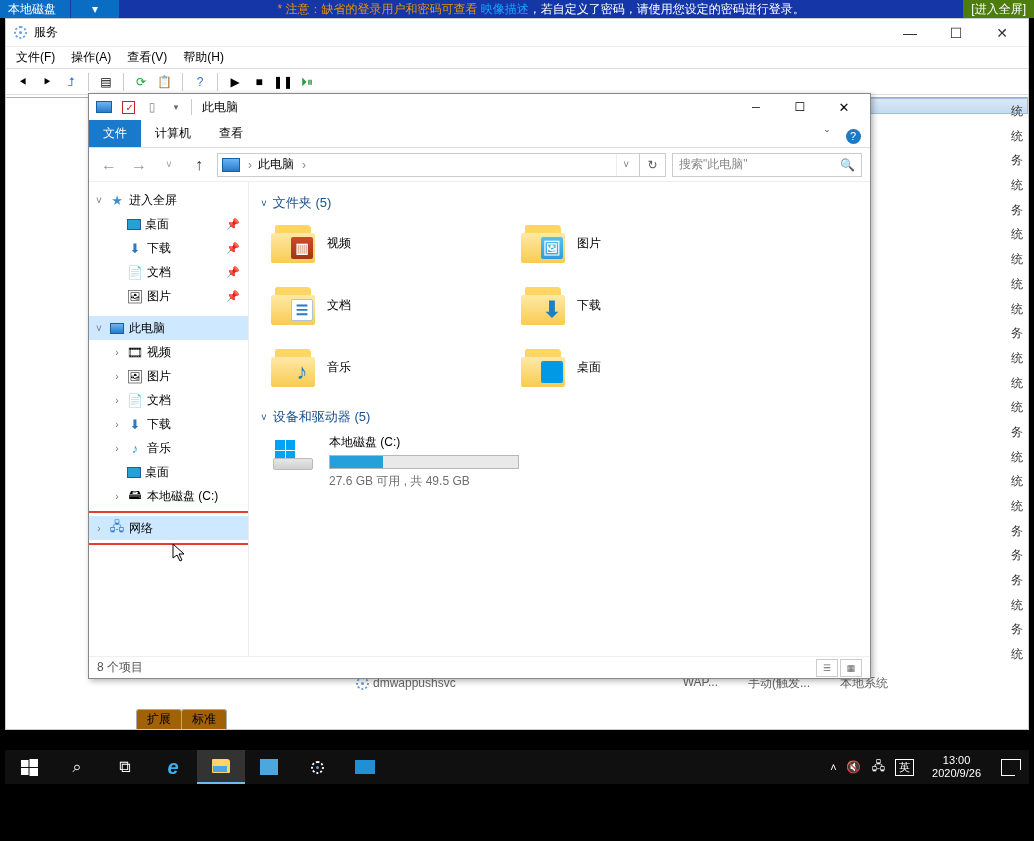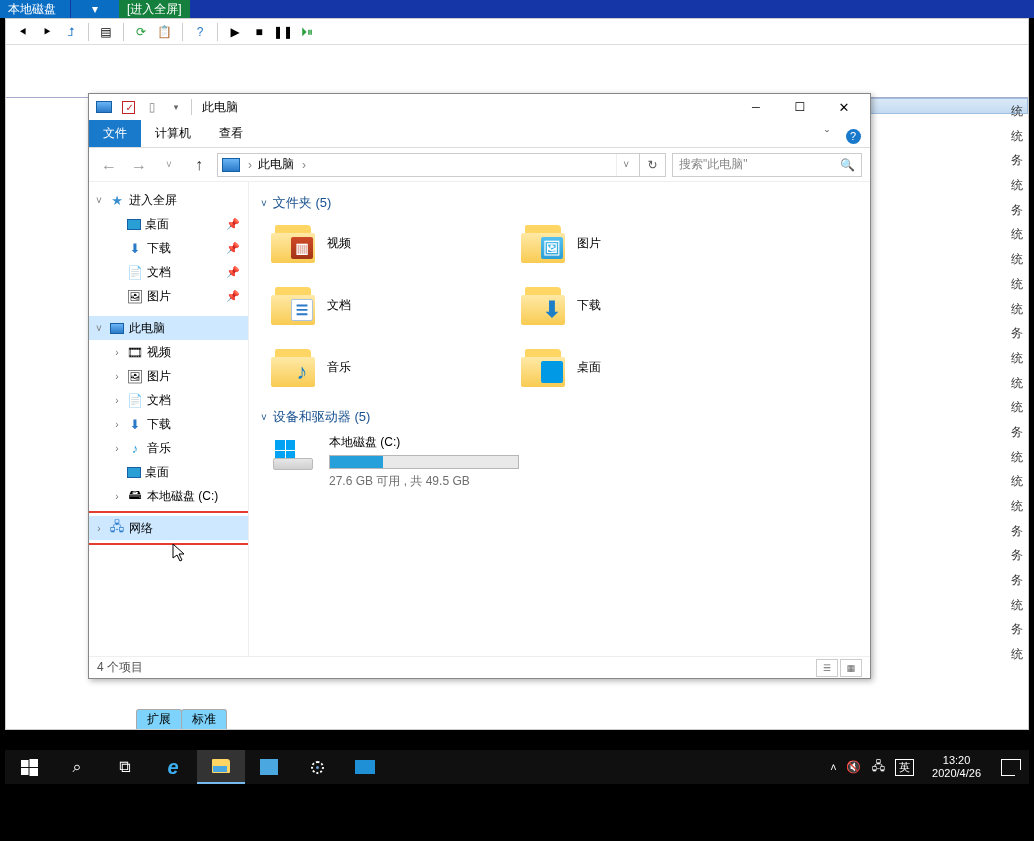--- a/index.html
+++ b/index.html
@@ -5,36 +5,36 @@
 * { margin: 0; padding: 0; box-sizing: border-box; font-family: "Microsoft YaHei", "Segoe UI", sans-serif; }
 body { width: 1034px; height: 841px; background: #000; overflow: hidden; font-size: 12px; color: #000; }
 
 
 .vmbar { height: 18px; background: #1436a7; color: #fff; display: flex; align-items: center; font-size: 12px; }
 .vmbar .btn-key { background: #0a6dc4; color: #fff; padding: 1px 8px; height: 100%; display:flex; align-items:center; width:70px; }
 .vmbar .drop { background: #0a6dc4; width: 48px; height:100%; display:flex; align-items:center; justify-content:center; margin-left:1px;}
 .vmbar .msg { flex: 1; text-align: center; color: #e79500; }
 .vmbar .msg .link { color: #1aa3ff; }
 .vmbar .msg .white { color: #fff; }
-.vmbar .fullscreen { color: #fff; padding: 0 8px; height:100%; display:flex; align-items:center; background:#15803d; }
+.vmbar .fullscreen { color: #fff; padding: 0 8px; height:100%; display:flex; align-items:center; background:#4d7c0f; }
 
 
 .services { position: absolute; left: 5px; top: 18px; right: 5px; height: 712px; background: #fff; border: 1px solid #ccc; }
 .svc-title { height: 28px; display:flex; align-items:center; padding: 0 6px; gap:6px; border-bottom: 1px solid #eee;}
 .svc-title .spacer { flex:1; }
 .winbtn { width:40px; height:24px; display:flex; align-items:center; justify-content:center; color:#333; font-size:14px;}
 .svc-menubar { height: 22px; display:flex; align-items:center; gap: 16px; padding: 0 10px; border-bottom: 1px solid #ddd;}
 .svc-toolbar { height: 26px; display:flex; align-items:center; gap: 2px; padding: 0 6px; border-bottom: 1px solid #ddd; }
 .tbtn { width:22px; height:22px; display:flex; align-items:center; justify-content:center; border:1px solid transparent; font-size:12px;}
 .tsep { width:1px; height:18px; background:#ccc; margin:0 4px;}
 .svc-body { position:absolute; left:0; right:0; top: 78px; bottom: 14px; display:flex; }
 .svc-left { width: 82px; border-right:1px solid #ddd; padding:4px 2px; display:flex; align-items:flex-start; gap:4px; background:#fff; border-top:1px solid #aac; }
 .svc-main { flex:1; background:#fff; position:relative; border-top:1px solid #aac;}
 .svc-tabs { position:absolute; left:130px; bottom:0; height:20px; display:flex; }
-.svc-tab { border:1px solid #aaa; border-bottom:none; padding:1px 10px; background:#7dd3fc; font-size:12px; margin-right:-1px; border-radius:3px 3px 0 0;}
+.svc-tab { border:1px solid #aaa; border-bottom:none; padding:1px 10px; background:#a16207; font-size:12px; margin-right:-1px; border-radius:3px 3px 0 0;}
 .svc-list { position:absolute; right:5px; top:4px; width:130px; font-size:12px; color:#333; line-height:18px;}
 .svc-bottom-row { position:absolute; left:350px; right:140px; bottom:24px; height:16px; display:flex; gap:30px; color:#666; font-size:12px;}
 
 
 .explorer { position:absolute; left:88px; top:93px; width:783px; height:586px; background:#fff; border:1px solid #888; box-shadow: 2px 2px 6px rgba(0,0,0,0.3); display:flex; flex-direction:column;}
 .ex-title { height:26px; display:flex; align-items:center; padding:0 4px; }
 .ex-title .qat { display:flex; align-items:center; gap:2px; }
 .ex-title .qat .q { width:22px; height:22px; display:flex; align-items:center; justify-content:center; font-size:12px;}
 .vline { width:1px; height:16px; background:#ccc; margin:0 4px;}
 .ex-title .ttl { margin-left:6px; }
@@ -119,24 +119,43 @@
 .gear::after{content:"";position:absolute;left:3px;top:3px;width:3px;height:3px;border-radius:50%;background:#6a9fd4;}
 
 .svc-headerblue{ position:absolute; top:0; left:150px; right:0; height:16px; background:linear-gradient(#dae9f7,#c4dbf2); border:1px solid #9fbfe0;}
 </style>
 </head>
 <body>
 
 <div class="vmbar">
   <div class="btn-key">本地磁盘</div>
   <div class="drop">▾</div>
+  <div class="msg">
+    <span>* 注意：缺省的登录用户和密码可查看 </span><span class="link">映像描述</span><span class="white">，若自定义了密码，请使用您设定的密码进行登录。</span>
+  </div>
   <div class="fullscreen">[进入全屏]</div>
 </div>
 
 <div class="services">
+  <div class="svc-title">
+    <span class="svc-title-icon">
+        <span class="gear"></span>
+      </span>
+    <span>服务</span>
+    <span class="spacer"></span>
+    <div class="winbtn">—</div>
+    <div class="winbtn">☐</div>
+    <div class="winbtn close">✕</div>
+  </div>
+  <div class="svc-menubar">
+    <span>文件(F)</span>
+    <span>操作(A)</span>
+    <span>查看(V)</span>
+    <span>帮助(H)</span>
+  </div>
   <div class="svc-toolbar">
     <div class="tbtn">⯇</div>
     <div class="tbtn">⯈</div>
     <div class="tbtn" style="color:#2a7ac9">⮥</div>
     <div class="tsep"></div>
     <div class="tbtn">▤</div>
     <div class="tsep"></div>
     <div class="tbtn" style="color:#2a9f40">⟳</div>
     <div class="tbtn">📋</div>
     <div class="tsep"></div>
@@ -168,20 +187,29 @@
           <div style="text-align: right; height: 24.7px;">统</div>
           <div style="text-align: right; height: 24.7px;">统</div>
           <div style="text-align: right; height: 24.7px;">统</div>
           <div style="text-align: right; height: 24.7px;">务</div>
           <div style="text-align: right; height: 24.7px;">务</div>
           <div style="text-align: right; height: 24.7px;">务</div>
           <div style="text-align: right; height: 24.7px;">统</div>
           <div style="text-align: right; height: 24.7px;">务</div>
           <div style="text-align: right; height: 24.7px;">统</div>
         </div>
+      <div class="svc-bottom-row">
+        <span style="display:flex;align-items:center;gap:4px">
+            <span class="gear"></span>
+            <span>dmwappushsvc</span>
+          </span>
+        <span style="margin-left:auto">WAP...</span>
+        <span>手动(触发...</span>
+        <span>本地系统</span>
+      </div>
     </div>
   </div>
   <div class="svc-tabs">
     <div class="svc-tab">扩展</div>
     <div class="svc-tab">标准</div>
   </div>
 </div>
 
 <div class="explorer">
   <div class="ex-title">
@@ -398,21 +426,21 @@
           <div class="drive-bar">
               <div class="drive-fill"></div>
             </div>
           <div class="drive-free">27.6 GB 可用 , 共 49.5 GB</div>
         </div>
       </div>
     </div>
   </div>
 
   <div class="ex-status">
-    <span>4 个项目</span>
+    <span>8 个项目</span>
     <span class="spacer"></span>
     <div class="viewbtn">☰</div>
     <div class="viewbtn">▦</div>
   </div>
 </div>
 
 <div class="cursor">
   <svg viewBox="0 0 16 20">
       <path d="M1 1 L1 15 L5 12 L8 18 L10 17 L7 11 L12 11 Z" fill="#fff" stroke="#000" stroke-width="1"></path>
     </svg>
@@ -445,18 +473,18 @@
     </div>
   <div class="tbitem">
       <span style="width:20px;height:14px;background:#1f8fd6;display:block"></span>
     </div>
   <div class="tray">
     <span style="font-size:11px">˄</span>
     <span>🔇</span>
     <span>🖧</span>
     <span class="ime">英</span>
     <div class="clock">
-      <div>13:20</div>
-      <div>2020/4/26</div>
+      <div>13:00</div>
+      <div>2020/9/26</div>
     </div>
     <div class="notif"></div>
   </div>
 </div>
 
 </body></html>

